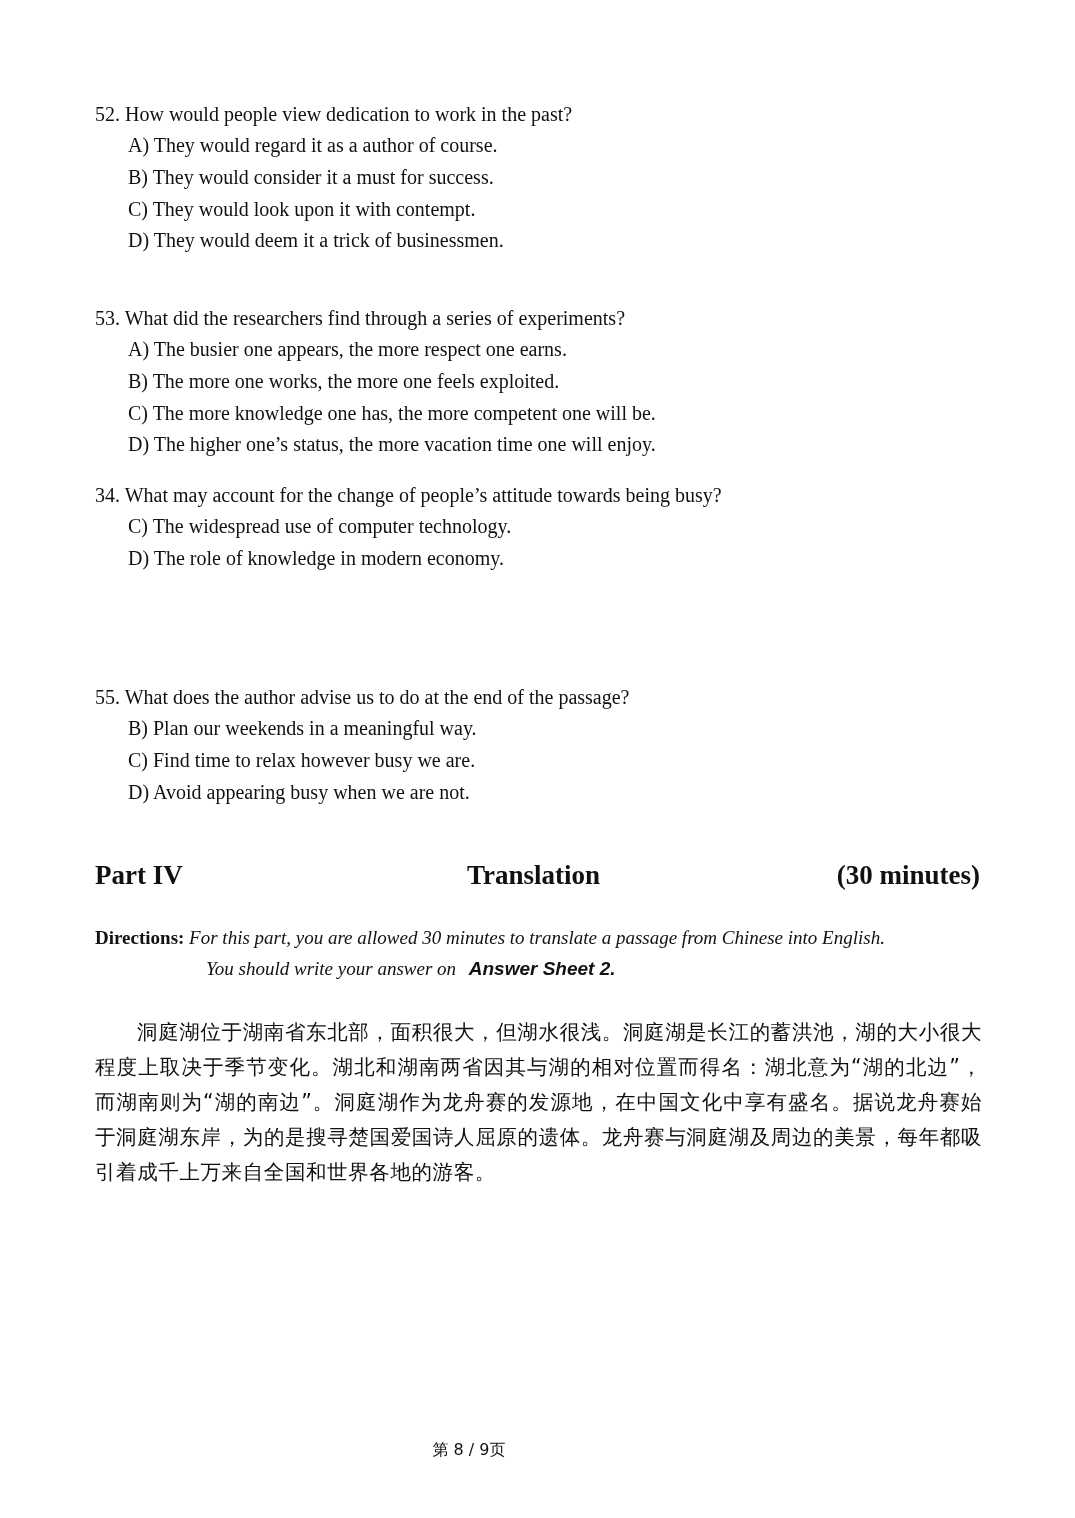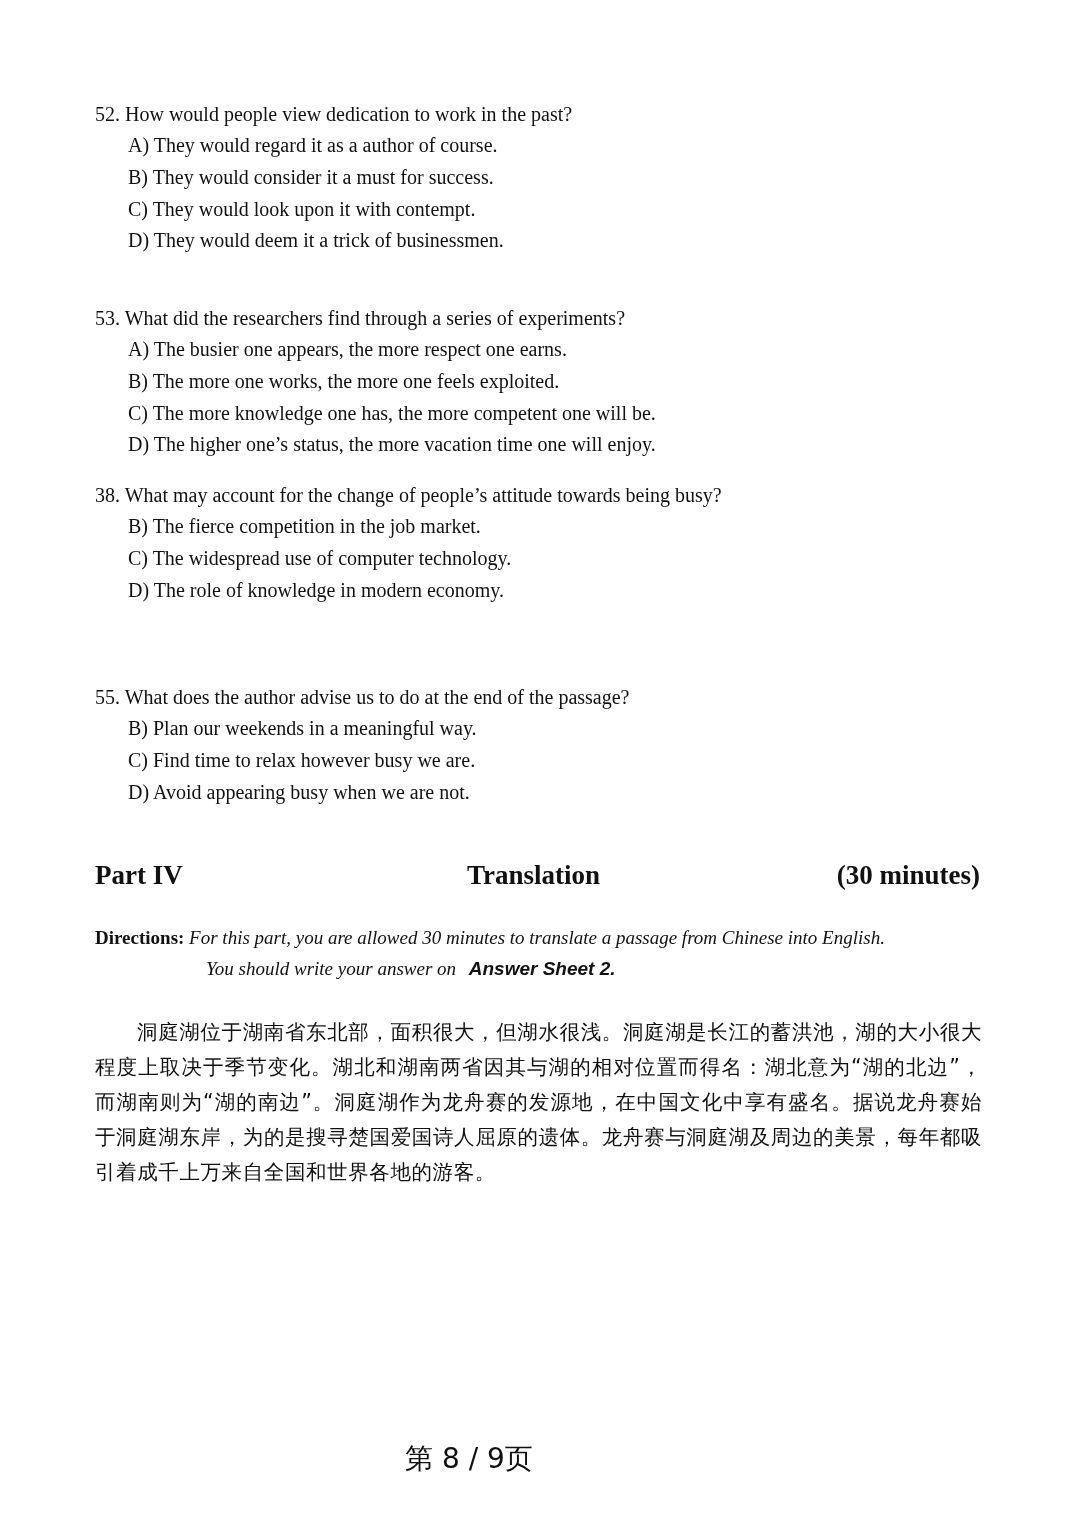--- a/index.html
+++ b/index.html
@@ -9,21 +9,21 @@
   .q-stem { height:32px; line-height:32px; white-space:nowrap; }
   .opt { padding-left:33px; height:31.8px; line-height:31.8px; white-space:nowrap; }
   .part-head { position:absolute; top:860px; left:95px; width:885px; height:40px; font-size:27px; font-weight:bold; }
   .part-head span { position:absolute; top:0; }
   .dir { position:absolute; left:95px; top:922px; font-size:19px; width:890px; }
   .dir-label { font-weight:bold; }
   .dir-line { height:31px; line-height:31px; white-space:nowrap; }
   .dir-text { font-style:italic; }
   .sheet { font-family:"Liberation Sans", sans-serif; font-weight:bold; font-style:italic;margin-left:8px; }
   .passage { position:absolute; left:95px; top:1015px; width:887px; font-family:"DejaVu Sans", sans-serif; font-size:20.5px; line-height:35px; text-indent:42px; text-align:justify; letter-spacing:0.6px; }
-  .footer { position:absolute; left:0; width:938px; top:1440px; text-align:center; font-family:"DejaVu Sans", sans-serif; font-size:28px; }
+  .footer { position:absolute; left:0; width:938px; top:1440px; text-align:center; font-family:"DejaVu Sans", sans-serif; font-size:16px; }
 </style>
 </head>
 <body>
 
 <div class="q serif" style="top:98px;">
   <div class="q-stem"><span>52.</span> <span>How would people view dedication to work in the past?</span></div>
   <div class="opt">A) They would regard it as a author of course.</div>
   <div class="opt">B) They would consider it a must for success.</div>
   <div class="opt">C) They would look upon it with contempt.</div>
   <div class="opt">D) They would deem it a trick of businessmen.</div>
@@ -31,22 +31,21 @@
 
 <div class="q serif" style="top:288px;margin-top:14px;">
   <div class="q-stem"><span>53.</span> <span>What did the researchers find through a series of experiments?</span></div>
   <div class="opt">A) The busier one appears, the more respect one earns.</div>
   <div class="opt">B) The more one works, the more one feels exploited.</div>
   <div class="opt">C) The more knowledge one has, the more competent one will be.</div>
   <div class="opt">D) The higher one’s status, the more vacation time one will enjoy.</div>
 </div>
 
 <div class="q serif" style="top:479px;">
-  <div class="q-stem"><span>38.</span> <span>What may account for the change of people’s attitude towards being busy?</span></div>
-  <div class="opt">B) The fierce competition in the job market.</div>
+  <div class="q-stem"><span>34.</span> <span>What may account for the change of people’s attitude towards being busy?</span></div>
   <div class="opt">C) The widespread use of computer technology.</div>
   <div class="opt">D) The role of knowledge in modern economy.</div>
 </div>
 
 <div class="q serif" style="top:669px;margin-top:12px;">
   <div class="q-stem"><span>55.</span> <span>What does the author advise us to do at the end of the passage?</span></div>
   <div class="opt">B) Plan our weekends in a meaningful way.</div>
   <div class="opt">C) Find time to relax however busy we are.</div>
   <div class="opt">D) Avoid appearing busy when we are not.</div>
 </div>

